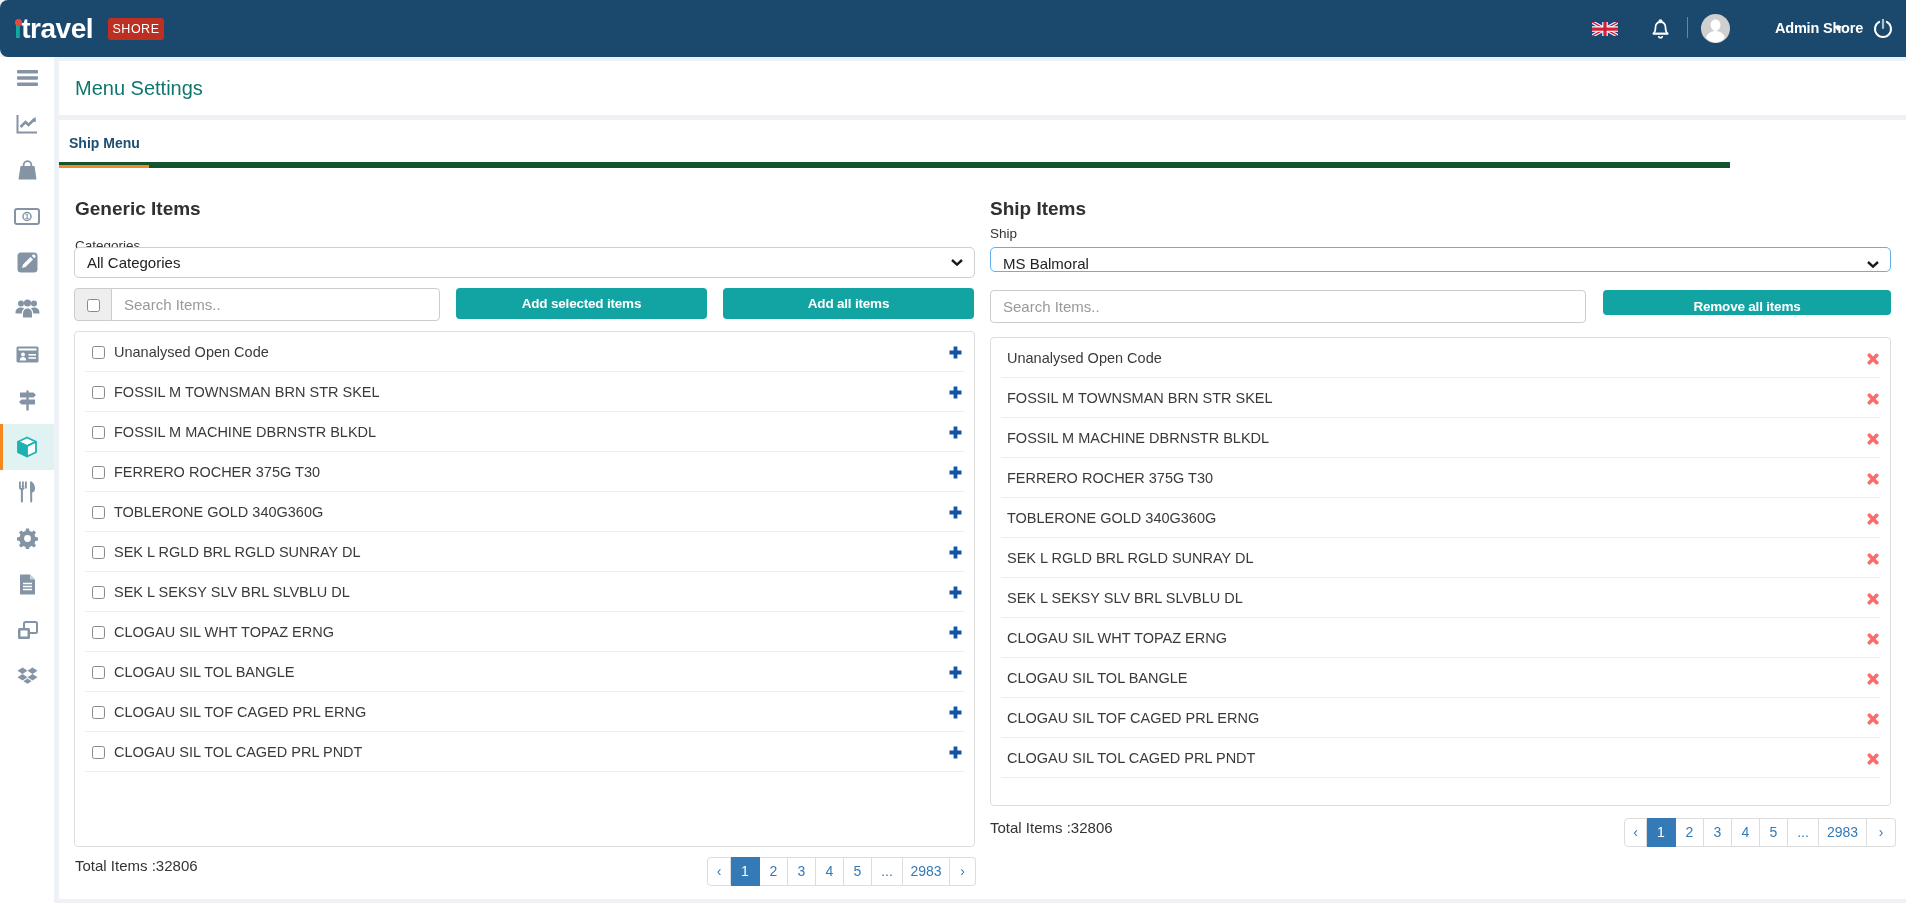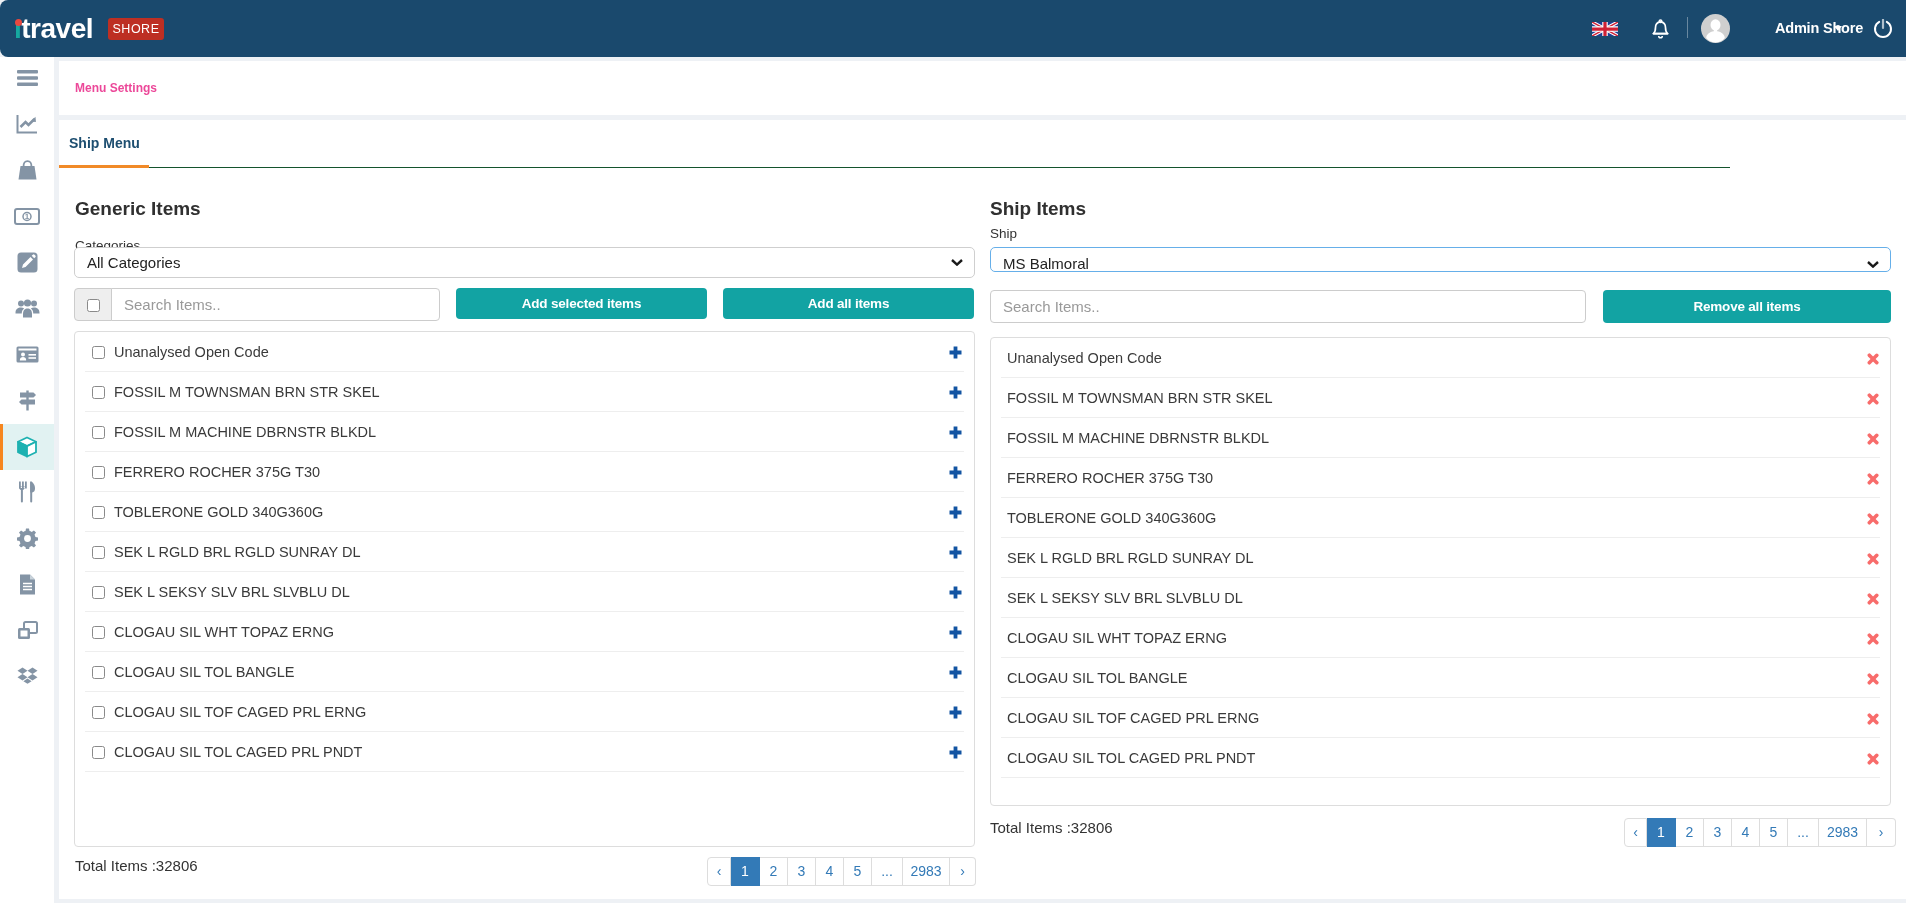--- a/index.html
+++ b/index.html
@@ -21,25 +21,25 @@
 #caret { position:absolute; left:1834px; top:26px; width:0; height:0; border-left:4.5px solid transparent; border-right:4.5px solid transparent; border-top:5.5px solid #fff; }
 #power { position:absolute; left:1873px; top:19px; }
 
 
 #sidebar { position:absolute; left:0; top:57px; width:54px; height:846px; background:#fff; }
 .sic { position:absolute; left:0; width:54px; height:46px; display:flex; align-items:center; justify-content:center; }
 #sic-active { background:#e1f2f2; border-left:3px solid #f6861f; }
 
 
 #card1 { position:absolute; left:59px; top:61px; width:1847px; height:54px; background:#fff; }
-#card1 h1 { position:absolute; left:16px; top:0; line-height:54px; font-size:12px; font-weight:bold; color:#ec4899; }
+#card1 h1 { position:absolute; left:16px; top:0; line-height:54px; font-size:20px; font-weight:normal; color:#0f766e; }
 #card2 { position:absolute; left:59px; top:120px; width:1847px; height:779px; background:#fff; }
 
 
-#tabs { position:absolute; left:0; top:0; width:1671px; height:48px; border-bottom:1px solid #14532d; }
+#tabs { position:absolute; left:0; top:0; width:1671px; height:48px; border-bottom:6px solid #14532d; }
 #tab1 { position:absolute; left:10px; top:0; line-height:46px; font-size:14px; font-weight:bold; color:#1d4e70; }
 #tab1u { position:absolute; left:0; top:45px; width:90px; height:3px; background:#f18a28; }
 #tab2 { position:absolute; left:110px; top:0; line-height:46px; font-size:15px; color:#7aa1bd; }
 
 
 h2.colh { font-size:19px; font-weight:bold; color:#303030; }
 .lbl { font-size:13.5px; color:#333; }
 .sel { position:absolute; background:#fff; border:1px solid #cfcfcf; border-radius:5px; font-size:15px; color:#222; }
 .sel span { position:absolute; left:12px; top:0; }
 .inp { position:absolute; background:#fff; border:1px solid #ccc; border-radius:4px; font-size:15px; color:#999; }
@@ -292,21 +292,21 @@
 
 <h2 class="colh abs" style="left:990px; top:198px;">Ship Items</h2>
 <div class="lbl abs" style="left:990px; top:226px;">Ship</div>
 <div class="sel" style="left:990px; top:247px; width:901px; height:25px; line-height:31px; border-color:#66afe9;">
     <span>MS Balmoral</span>
   <svg width="12" height="7" viewBox="0 0 12 7" style="position:absolute; right:11px; top:13px;">
       <path d="M1 1 L6 5.6 L11 1" fill="none" stroke="#1a1a1a" stroke-width="2.4"></path>
     </svg>
 </div>
 <div class="inp" style="left:990px; top:290px; width:596px; height:33px; line-height:31px; padding-left:12px;">Search Items..</div>
-<div class="tealbtn" style="left:1603px; top:290px; width:288px; height:33px; line-height:33px;">Remove all items</div>
+<div class="tealbtn" style="left:1603px; top:290px; width:288px; height:25px; line-height:33px;">Remove all items</div>
 
 <div class="listbox" style="left:990px; top:337px; width:901px; height:469px;" id="rlist">
     <div class="row40" style="padding-left:6px;">Unanalysed Open Code<svg width="12" height="12" viewBox="0 0 14 14" style="position:absolute; right:1px; top:15px;">
         <g fill="#f86c6b">
           <rect x="5" y="-1.2" width="4.2" height="16.4" rx="2" transform="rotate(45 7 7)"></rect>
           <rect x="5" y="-1.2" width="4.2" height="16.4" rx="2" transform="rotate(-45 7 7)"></rect>
         </g>
       </svg></div>
     <div class="row40" style="padding-left:6px;">FOSSIL M TOWNSMAN BRN STR SKEL<svg width="12" height="12" viewBox="0 0 14 14" style="position:absolute; right:1px; top:15px;">
         <g fill="#f86c6b">

